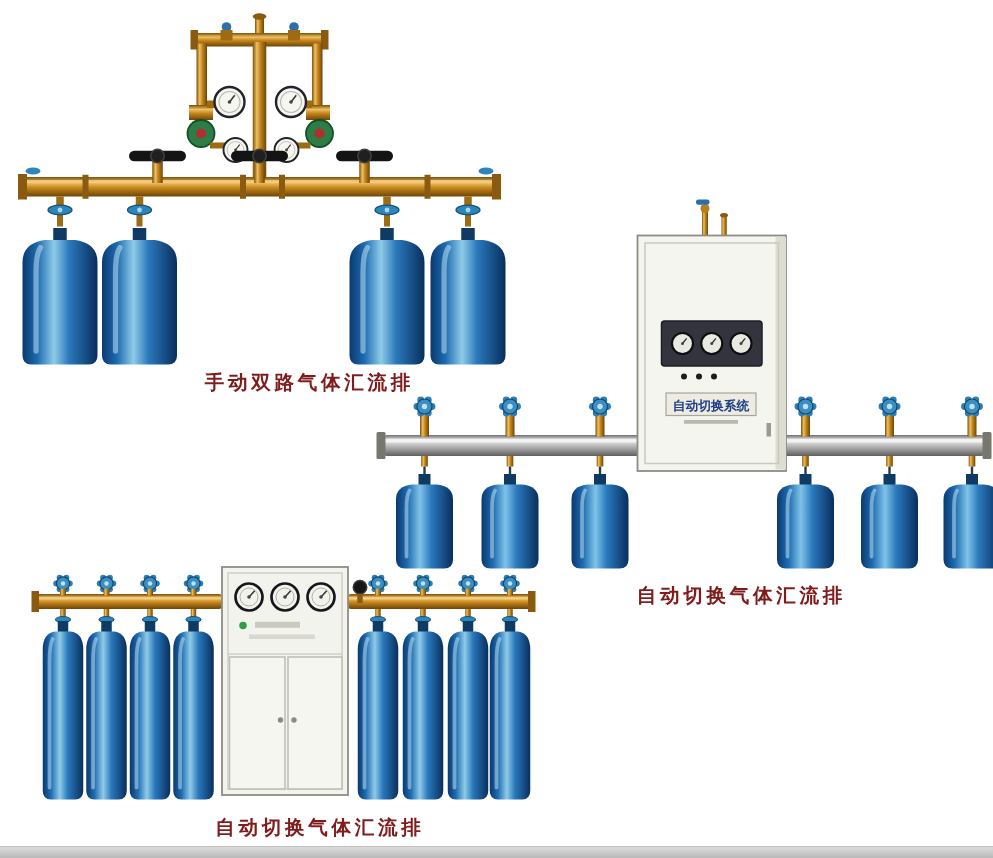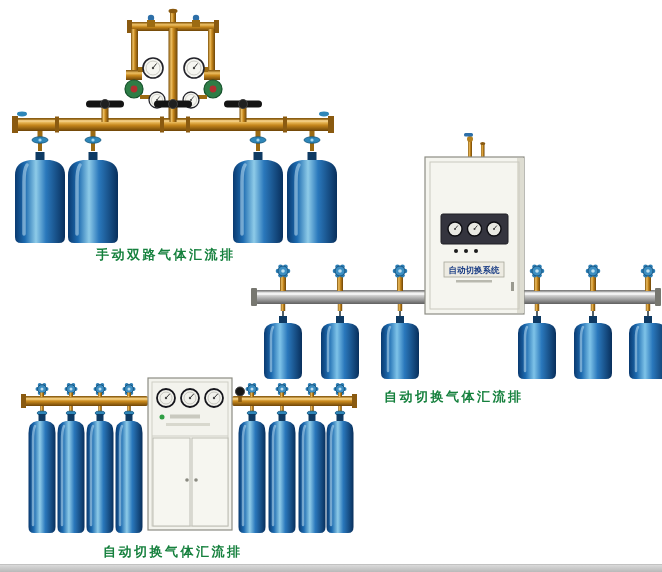--- a/index.html
+++ b/index.html
@@ -4,22 +4,22 @@
 <style>
   * { margin:0; padding:0; box-sizing:border-box; }
   html,body { background:#ffffff; }
   body { font-family:"DejaVu Sans", sans-serif; }
   .stage {
     position:relative; width:662px; height:572px;
     background:#ffffff; overflow:hidden;
   }
   .illustration { position:absolute; display:block; }
   .caption {
-    position:absolute; width:180px; text-align:left;
-    font-size:13px; font-weight:bold; color:#15803d;
+    position:absolute; width:180px; text-align:right;
+    font-size:13px; font-weight:bold; color:#7f1d1d;
     letter-spacing:2.5px; white-space:nowrap;
   }
   .footer-bar {
     position:absolute; left:0; top:564px; width:662px; height:8px;
     background:linear-gradient(#dadada,#b9b9b9);
     border-top:1px solid #c2c2c2;
   }
 </style>
 </head>
 <body>

